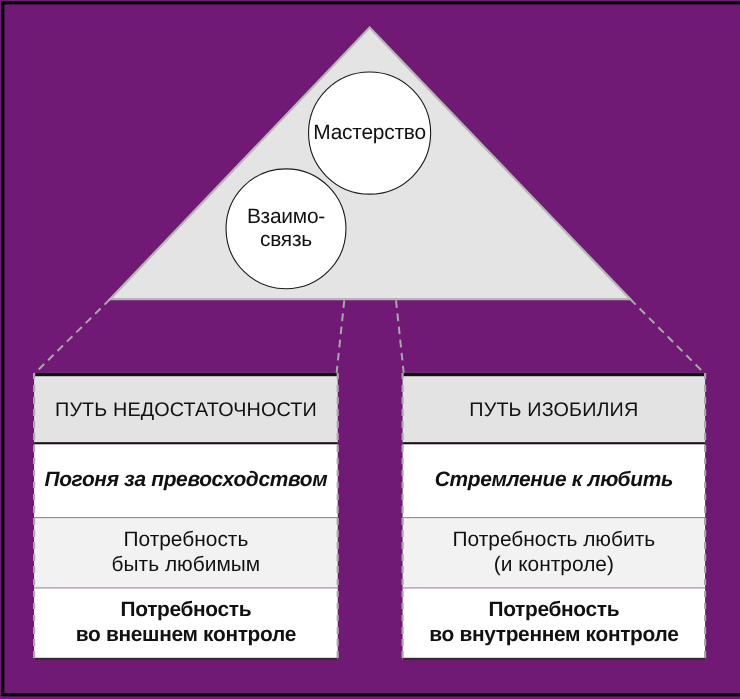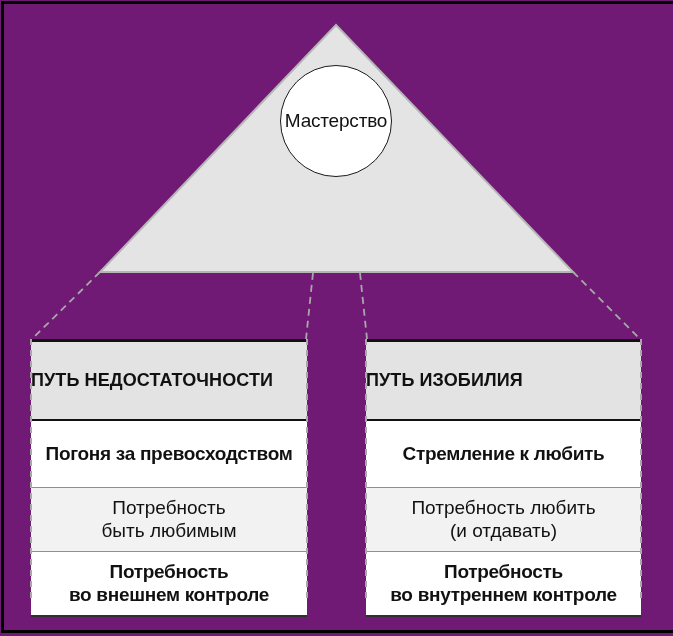--- a/index.html
+++ b/index.html
@@ -49,38 +49,38 @@
   .column{
     position:absolute;
     top:339px;height:261px;
     box-sizing:border-box;
   }
   .col-left{left:31px;width:276px;}
   .col-right{left:366px;width:275px;}
 
   .col-header{
     box-sizing:border-box;
-    height:82px;
+    height:65px;
     background:var(--header-bg,#e3e3e3);
     border-top:3px solid var(--strong-line,#111);
     border-bottom:2px solid var(--strong-line,#111);
-    display:flex;align-items:center;justify-content:flex-start;
-    font-weight:700;font-size:18px;letter-spacing:0.1px;
+    display:flex;align-items:center;justify-content:center;
+    font-weight:400;font-size:18px;letter-spacing:0.1px;
     text-align:center;
   }
   .row{
     box-sizing:border-box;
     display:flex;align-items:center;justify-content:center;
     text-align:center;
     font-size:19px;line-height:1.18;
     background:#ffffff;
   }
   .row span{white-space:pre-line;}
   .row.bold{font-weight:700;letter-spacing:-0.3px;}
-  .r1{height:67px;border-bottom:1px solid var(--separator,#8f8f8f);}
+  .r1{height:67px;border-bottom:1px solid var(--separator,#8f8f8f);font-style:italic;}
   .r2{height:64px;border-bottom:1px solid var(--separator,#8f8f8f);background:var(--row-alt-bg,#f2f2f2);}
   .r3{height:65px;border-bottom:2px solid #2f2f2f;}
 
   .vdash{
     position:absolute;top:0;bottom:0;width:2px;
     background:repeating-linear-gradient(to bottom,var(--dashed-line,#a8a8a8) 0 6px,transparent 6px 11px);
     pointer-events:none;
   }
   .vdash.vl{left:-1px;}
   .vdash.vr{right:-1px;}
@@ -93,20 +93,24 @@
   <svg class="shapes" viewBox="0 0 673 636" aria-hidden="true">
     <polygon class="triangle" points="336,25 573,272 100,272"></polygon>
     <line class="dash-line" x1="100" y1="272" x2="32" y2="339"></line>
     <line class="dash-line" x1="313" y1="273" x2="306" y2="339"></line>
     <line class="dash-line" x1="360" y1="273" x2="367" y2="339"></line>
     <line class="dash-line" x1="573" y1="272" x2="640" y2="339"></line>
   </svg>
 
   <div class="circle c-top">
     <span>Мастерство</span>
+  </div>
+  <div class="circle c-left">
+    <span>Взаимо-
+связь</span>
   </div>
 
   <div class="column col-left">
     <div class="col-header">
       <span>ПУТЬ НЕДОСТАТОЧНОСТИ</span>
     </div>
     <div class="row r1 bold">
       <span>Погоня за превосходством</span>
     </div>
     <div class="row r2">
@@ -123,21 +127,21 @@
 
   <div class="column col-right">
     <div class="col-header">
       <span>ПУТЬ ИЗОБИЛИЯ</span>
     </div>
     <div class="row r1 bold">
       <span>Стремление к любить</span>
     </div>
     <div class="row r2">
       <span>Потребность любить
-(и отдавать)</span>
+(и контроле)</span>
     </div>
     <div class="row r3 bold">
       <span>Потребность
 во внутреннем контроле</span>
     </div>
     <div class="vdash vl"></div>
     <div class="vdash vr"></div>
   </div>
 
   <div class="frame"></div>

